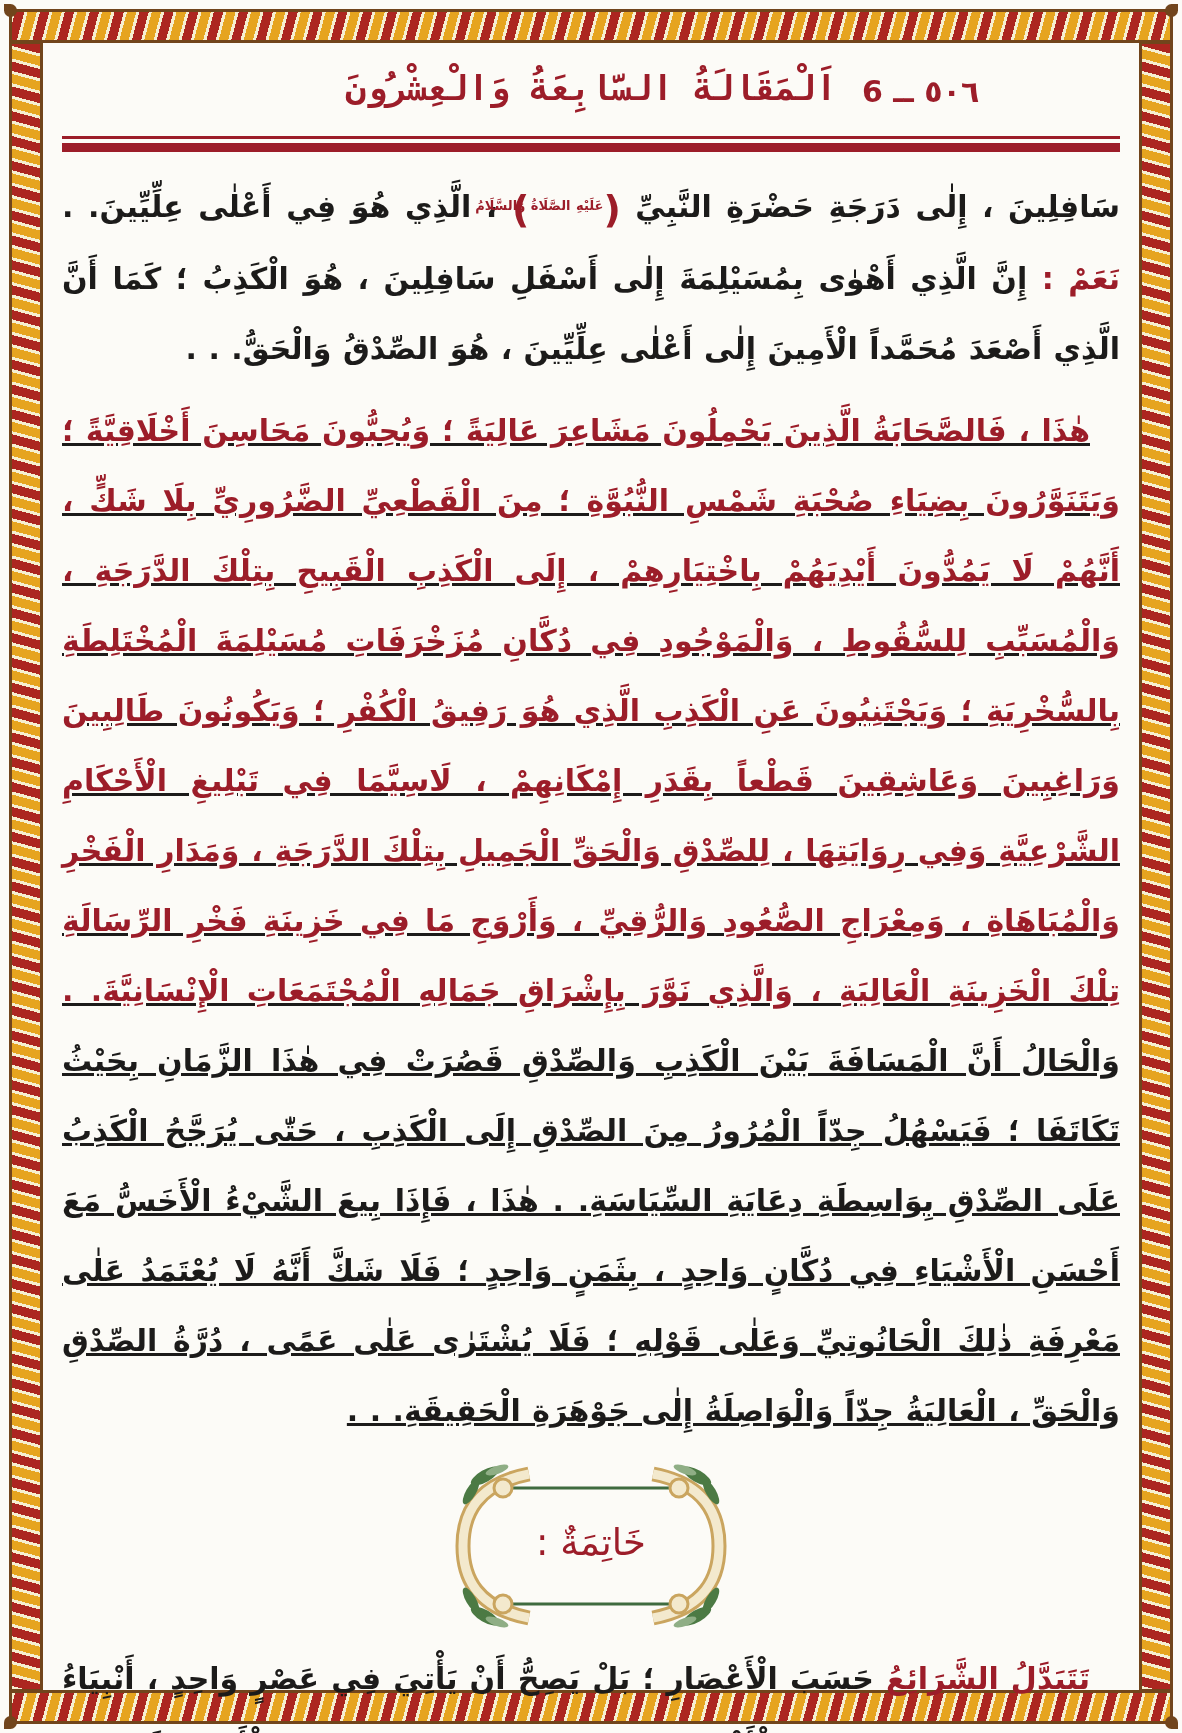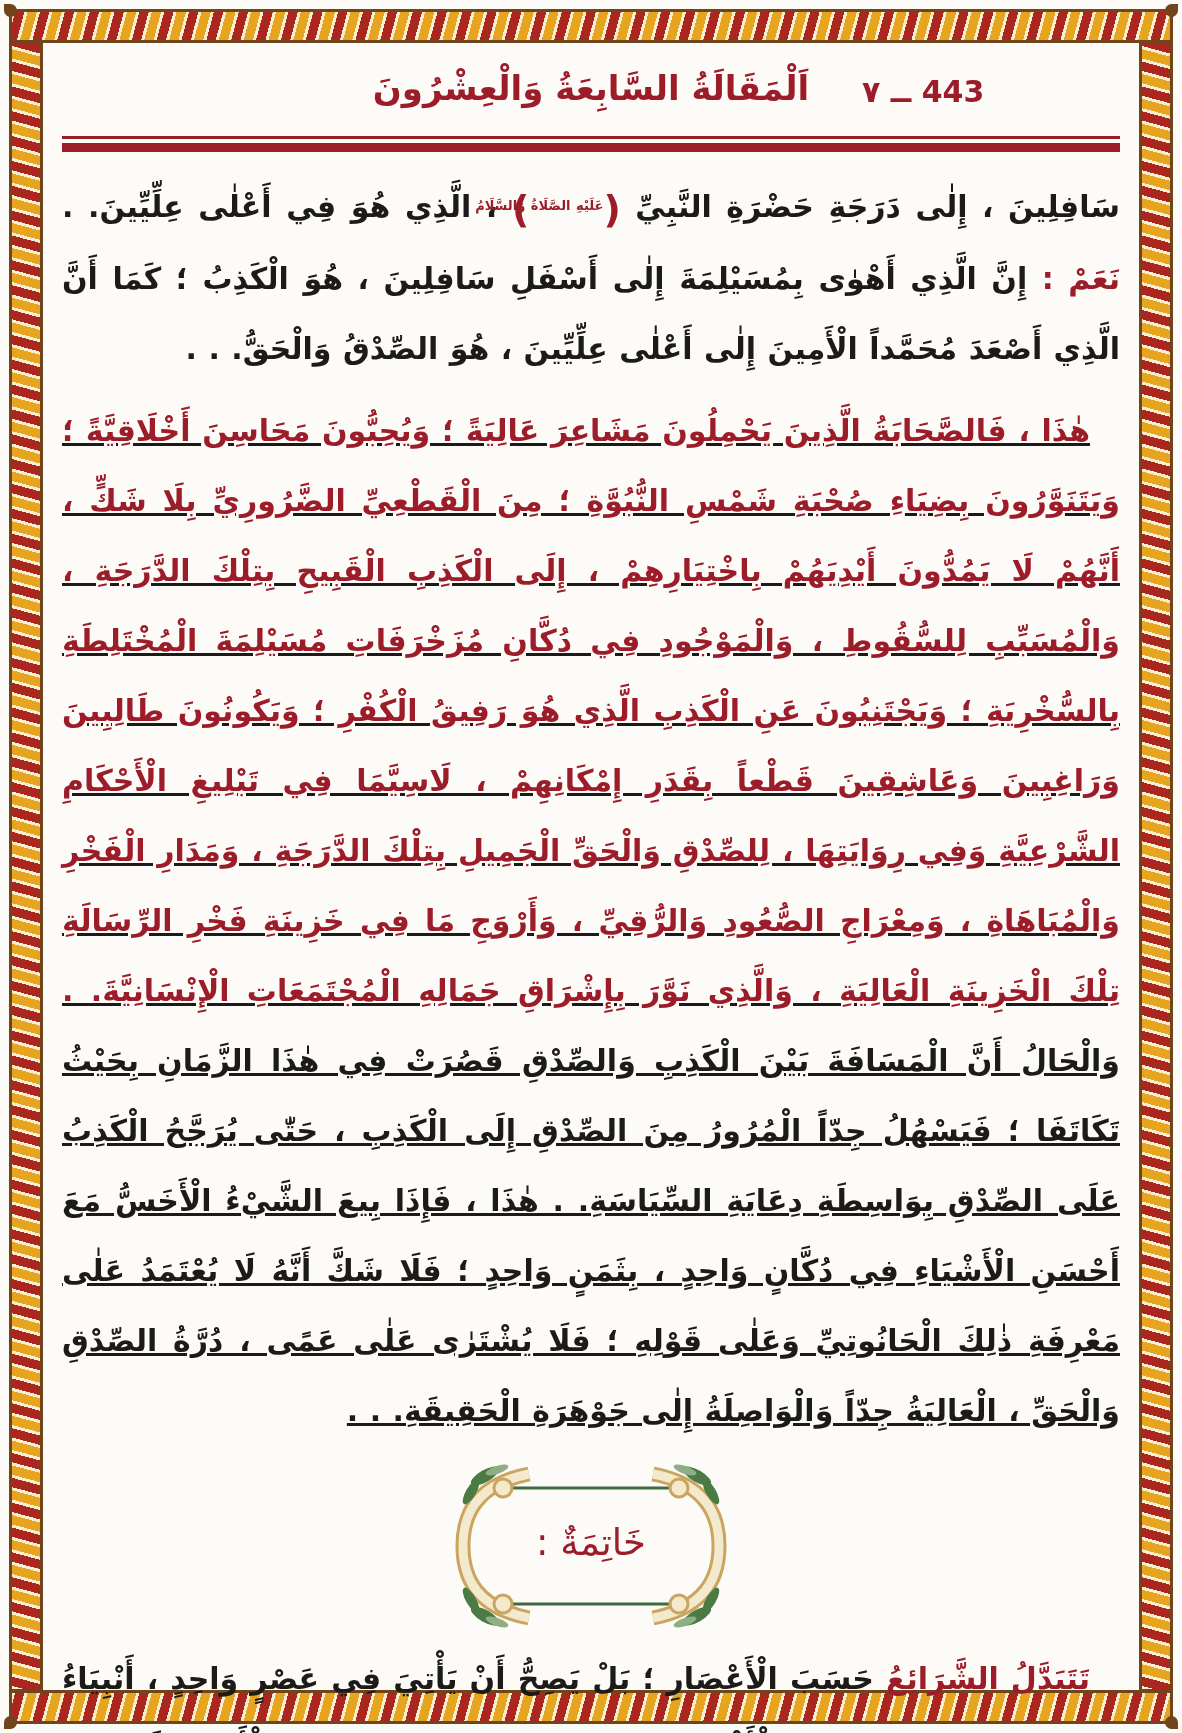--- a/index.html
+++ b/index.html
@@ -46,20 +46,21 @@
   
   .content{
     position:absolute;top:58px;left:62px;right:62px;bottom:48px;
     direction:rtl;
   }
   .header{position:relative;height:78px;direction:ltr;}
   .page-title{
     position:absolute;left:170px;right:170px;top:10px;
     text-align:center;font-size:34px;font-weight:bold;color:var(--accent);
     letter-spacing:0.5px;
+    font-family:Liberation Mono, monospace;
   }
   .page-number{
     position:absolute;left:800px;top:16px;direction:rtl;
     font-size:30px;font-weight:bold;color:var(--accent);white-space:nowrap;
   }
   .rule-thin{height:3px;background:var(--accent);}
   .rule-thick{height:9px;background:var(--accent);margin-top:4px;}
 
   .body-text{margin-top:20px;}
   .body-text p{
@@ -102,21 +103,21 @@
 <div class="band v right"></div>
 <div class="finial tl"></div>
 <div class="finial tr"></div>
 <div class="finial bl"></div>
 <div class="finial br"></div>
 
 <div class="content">
 
   <div class="header">
     <div class="page-title">اَلْمَقَالَةُ السَّابِعَةُ وَالْعِشْرُونَ</div>
-    <div class="page-number">443 ــ ٧</div>
+    <div class="page-number">٥٠٦ ــ 6</div>
   </div>
 
   <div class="rule-thin"></div>
   <div class="rule-thick"></div>
 
   <div class="body-text">
     <p><span class="seg-black">سَافِلِينَ ، إِلٰى دَرَجَةِ حَضْرَةِ النَّبِيِّ </span><span class="salawat"><span class="paren">(</span><span class="salawat-inner">عَلَيْهِ الصَّلَاةُ وَالسَّلَامُ</span><span class="paren">)</span></span><span class="seg-black"> ، الَّذِي هُوَ فِي أَعْلٰى عِلِّيِّينَ. . </span><span class="seg-red">نَعَمْ : </span><span class="seg-black">إِنَّ الَّذِي أَهْوٰى بِمُسَيْلِمَةَ إِلٰى أَسْفَلِ سَافِلِينَ ، هُوَ الْكَذِبُ ؛ كَمَا أَنَّ الَّذِي أَصْعَدَ مُحَمَّداً الْأَمِينَ إِلٰى أَعْلٰى عِلِّيِّينَ ، هُوَ الصِّدْقُ وَالْحَقُّ. . .</span></p>
     <p class="indented"><span class="seg-red">هٰذَا ، فَالصَّحَابَةُ الَّذِينَ يَحْمِلُونَ مَشَاعِرَ عَالِيَةً ؛ وَيُحِبُّونَ مَحَاسِنَ أَخْلَاقِيَّةً ؛ وَيَتَنَوَّرُونَ بِضِيَاءِ صُحْبَةِ شَمْسِ النُّبُوَّةِ ؛ مِنَ الْقَطْعِيِّ الضَّرُورِيِّ بِلَا شَكٍّ ، أَنَّهُمْ لَا يَمُدُّونَ أَيْدِيَهُمْ بِاخْتِيَارِهِمْ ، إِلَى الْكَذِبِ الْقَبِيحِ بِتِلْكَ الدَّرَجَةِ ، وَالْمُسَبِّبِ لِلسُّقُوطِ ، وَالْمَوْجُودِ فِي دُكَّانِ مُزَخْرَفَاتِ مُسَيْلِمَةَ الْمُخْتَلِطَةِ بِالسُّخْرِيَةِ ؛ وَيَجْتَنِبُونَ عَنِ الْكَذِبِ الَّذِي هُوَ رَفِيقُ الْكُفْرِ ؛ وَيَكُونُونَ طَالِبِينَ وَرَاغِبِينَ وَعَاشِقِينَ قَطْعاً بِقَدَرِ إِمْكَانِهِمْ ، لَاسِيَّمَا فِي تَبْلِيغِ الْأَحْكَامِ الشَّرْعِيَّةِ وَفِي رِوَايَتِهَا ، لِلصِّدْقِ وَالْحَقِّ الْجَمِيلِ بِتِلْكَ الدَّرَجَةِ ، وَمَدَارِ الْفَخْرِ وَالْمُبَاهَاةِ ، وَمِعْرَاجِ الصُّعُودِ وَالرُّقِيِّ ، وَأَرْوَجِ مَا فِي خَزِينَةِ فَخْرِ الرِّسَالَةِ تِلْكَ الْخَزِينَةِ الْعَالِيَةِ ، وَالَّذِي نَوَّرَ بِإِشْرَاقِ جَمَالِهِ الْمُجْتَمَعَاتِ الْإِنْسَانِيَّةَ. . </span><span class="seg-black">وَالْحَالُ أَنَّ الْمَسَافَةَ بَيْنَ الْكَذِبِ وَالصِّدْقِ قَصُرَتْ فِي هٰذَا الزَّمَانِ بِحَيْثُ تَكَاتَفَا ؛ فَيَسْهُلُ جِدّاً الْمُرُورُ مِنَ الصِّدْقِ إِلَى الْكَذِبِ ، حَتّٰى يُرَجَّحُ الْكَذِبُ عَلَى الصِّدْقِ بِوَاسِطَةِ دِعَايَةِ السِّيَاسَةِ. . هٰذَا ، فَإِذَا بِيعَ الشَّيْءُ الْأَخَسُّ مَعَ أَحْسَنِ الْأَشْيَاءِ فِي دُكَّانٍ وَاحِدٍ ، بِثَمَنٍ وَاحِدٍ ؛ فَلَا شَكَّ أَنَّهُ لَا يُعْتَمَدُ عَلٰى مَعْرِفَةِ ذٰلِكَ الْحَانُوتِيِّ وَعَلٰى قَوْلِهِ ؛ فَلَا يُشْتَرٰى عَلٰى عَمًى ، دُرَّةُ الصِّدْقِ وَالْحَقِّ ، الْعَالِيَةُ جِدّاً وَالْوَاصِلَةُ إِلٰى جَوْهَرَةِ الْحَقِيقَةِ. . .</span></p>
 
     <div class="ornament-wrap">

